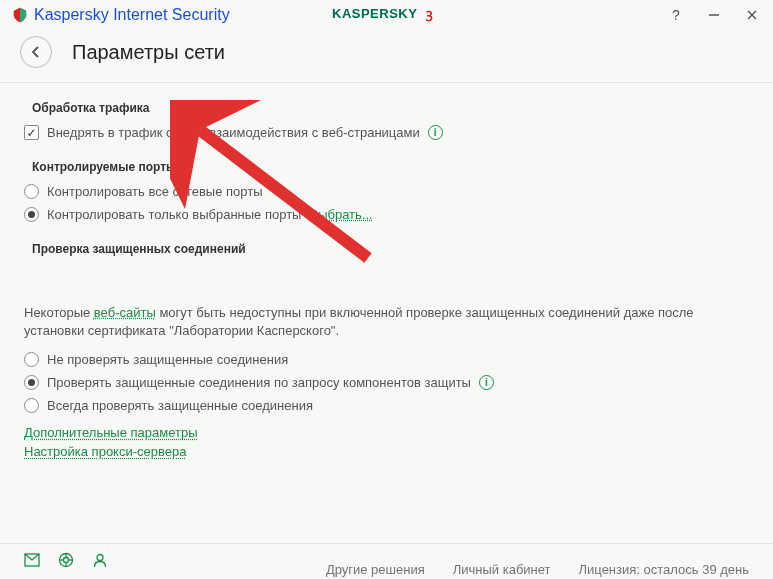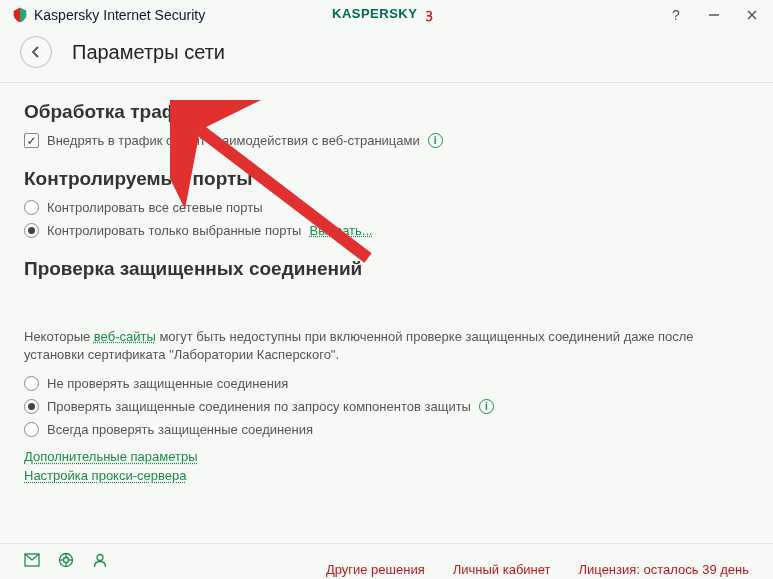--- a/index.html
+++ b/index.html
@@ -30,22 +30,22 @@
 .titlebar-left {
   display: flex;
   align-items: center;
   gap: 6px;
 }
 .app-icon {
   width: 16px;
   height: 16px;
 }
 .app-title {
-  font-size: 14px;
-  color: #0f172a;
+  font-size: 16px;
+  color: #1d4ed8;
 }
 .titlebar-center {
   position: absolute;
   left: 50%;
   transform: translateX(-50%);
 }
 .titlebar-right {
   margin-left: auto;
   display: flex;
   align-items: center;
@@ -83,24 +83,25 @@
   font-size: 20px;
   color: #222;
   font-weight: normal;
 }
 .content {
   flex: 1;
   padding: 18px 24px 0 24px;
   overflow: hidden;
 }
 .section-title {
-  font-size: 19px;
+  font-size: 12px;
   color: #333;
   margin-bottom: 10px;
   margin-top: 0;
+  margin-left: 8px;
 }
 .section-title.pad-top {
   margin-top: 20px;
 }
 .row {
   display: flex;
   align-items: center;
   gap: 8px;
   margin-bottom: 8px;
   color: #555;
@@ -190,21 +191,21 @@
   font-size: 15px;
   cursor: pointer;
 }
 .status-right {
   margin-left: auto;
   display: flex;
   gap: 28px;
   font-size: 13px;
 }
 .status-link {
-  color: #b91c1c;
+  color: #737373;
   cursor: pointer;
   margin-top: 16px;
 }
 .arrow-annotation {
   position: absolute;
   top: 100px;
   left: 170px;
   width: 220px;
   height: 170px;
   pointer-events: none;

